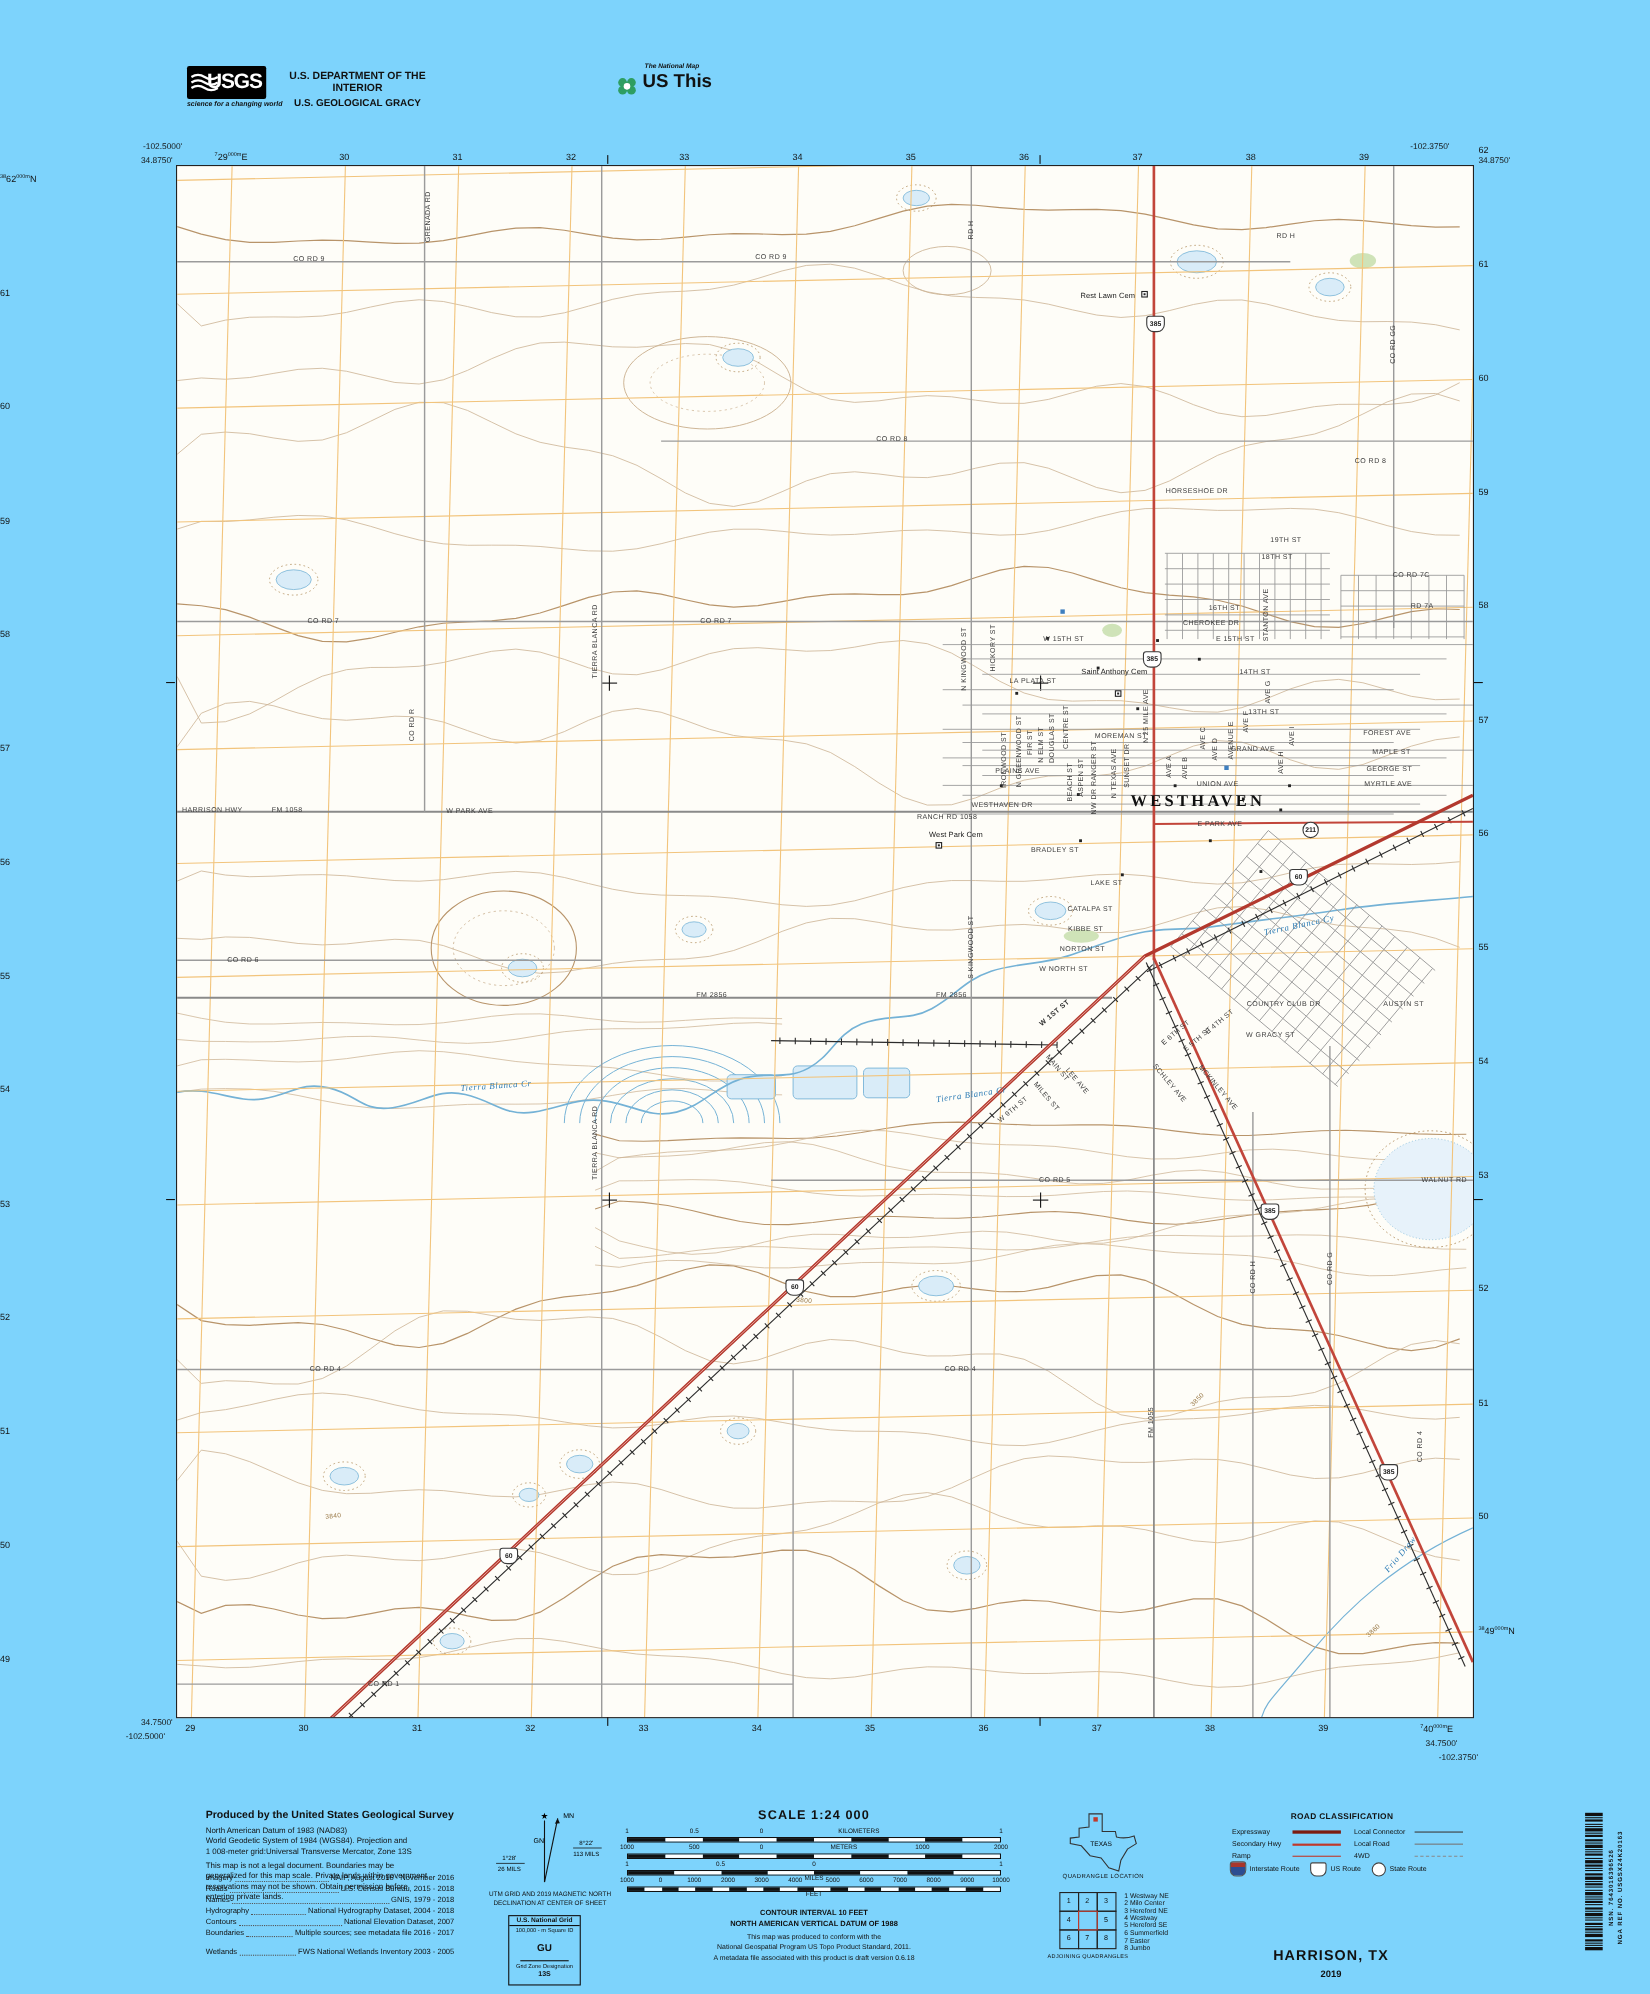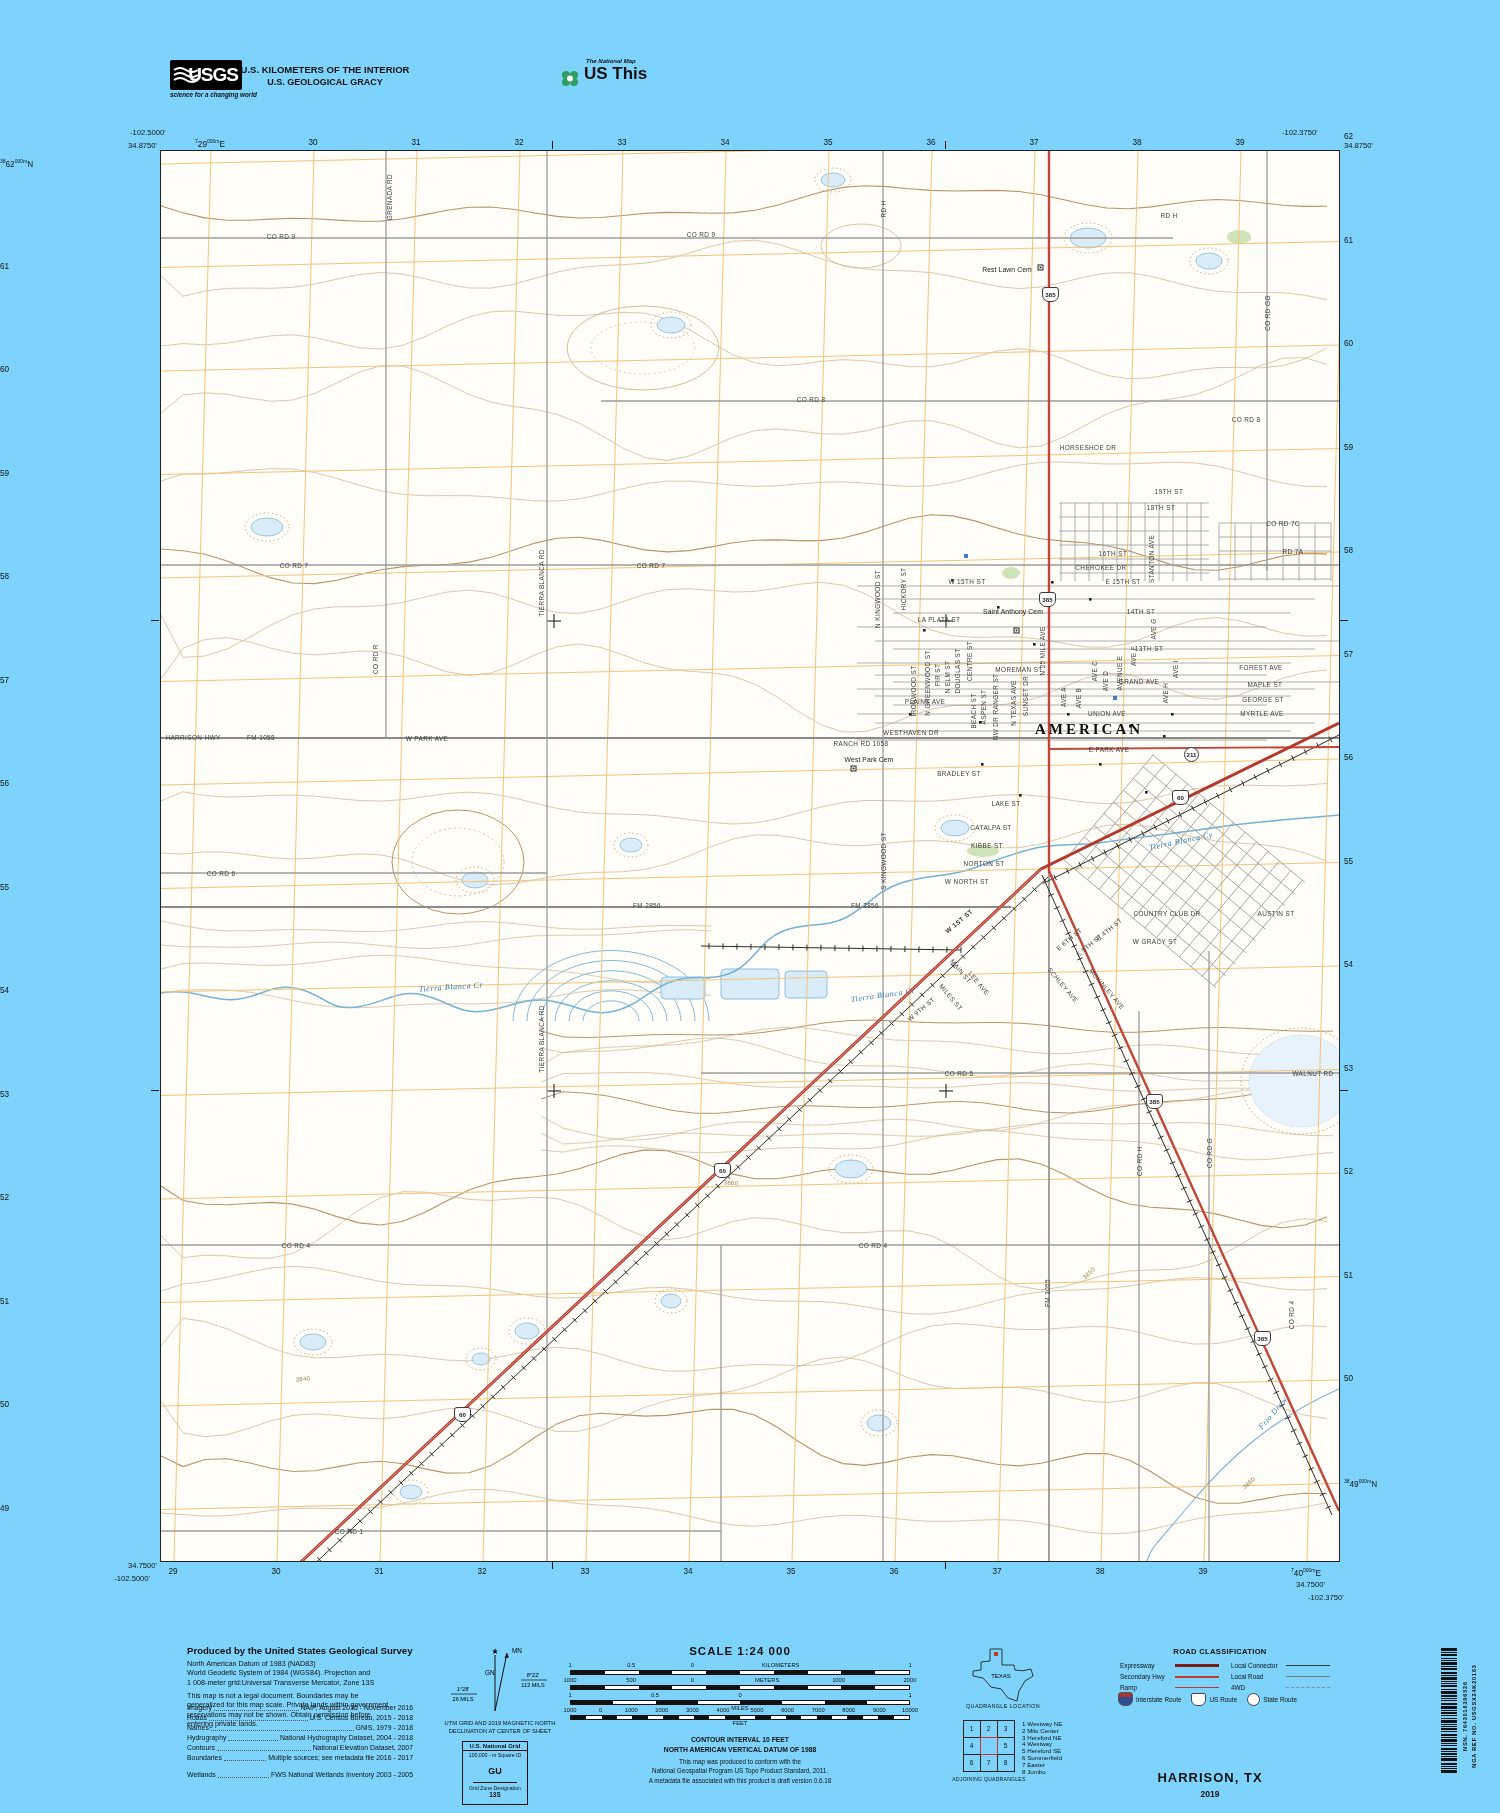--- a/index.html
+++ b/index.html
@@ -95,21 +95,21 @@
 <div id="sheet">
 
   <div class="abs" id="usgs-box">
     <svg id="usgs-wave" viewBox="0 0 26 20">
       <path d="M1 5 Q7 1 13 5 T25 5 M1 10 Q7 6 13 10 T25 10 M1 15 Q7 11 13 15 T25 15" stroke="#fff" stroke-width="2" fill="none"></path>
     </svg>
     <span>USGS</span>
   </div>
   <div class="abs" id="usgs-tag">science for a changing world</div>
   <div class="abs" id="dept">
-    <div class="d1">U.S. KILOMETERS OF THE INTERIOR</div>
+    <div class="d1">U.S. DEPARTMENT OF THE INTERIOR</div>
     <div class="d2">U.S. GEOLOGICAL GRACY</div>
   </div>
   <div class="abs" id="ustopo">
     <svg id="ustopo-ico" viewBox="0 0 24 24">
       <circle cx="8" cy="9" r="4" fill="#2e9e62"></circle>
         <circle cx="16" cy="9" r="4" fill="#2e9e62"></circle>
       <circle cx="8" cy="16" r="4" fill="#2e9e62"></circle>
         <circle cx="16" cy="16" r="4" fill="#2e9e62"></circle>
       <circle cx="12" cy="12.5" r="3" fill="#fff"></circle>
     </svg>
@@ -611,21 +611,21 @@
         <div class="lb" style="left: 944px; top: 530px; transform: translate(-50%, -50%) rotate(-90deg);">AVE D</div>
         <div class="lb" style="left: 958px; top: 522px; transform: translate(-50%, -50%) rotate(-90deg);">AVENUE E</div>
         <div class="lb" style="left: 972px; top: 505px; transform: translate(-50%, -50%) rotate(-90deg);">AVE F</div>
         <div class="lb" style="left: 992px; top: 478px; transform: translate(-50%, -50%) rotate(-90deg);">AVE G</div>
         <div class="lb" style="left: 1004px; top: 542px; transform: translate(-50%, -50%) rotate(-90deg);">AVE H</div>
         <div class="lb" style="left: 1014px; top: 518px; transform: translate(-50%, -50%) rotate(-90deg);">AVE I</div>
         <div class="lb" style="left: 764px; top: 550px; transform: translate(-50%, -50%);">PLAINS AVE</div>
         <div class="lb" style="left: 902px; top: 546px; transform: translate(-50%, -50%) rotate(-90deg);">AVE A</div>
         <div class="lb" style="left: 917px; top: 547px; transform: translate(-50%, -50%) rotate(-90deg);">AVE B</div>
         <div class="lb" style="left: 946px; top: 562px; transform: translate(-50%, -50%);">UNION AVE</div>
-        <div class="lb big" style="left: 928px; top: 578px; transform: translate(-50%, -50%);">AMERICAN</div>
+        <div class="lb big" style="left: 928px; top: 578px; transform: translate(-50%, -50%);">WESTHAVEN</div>
         <div class="lb" style="left: 750px; top: 581px; transform: translate(-50%, -50%);">WESTHAVEN DR</div>
         <div class="lb" style="left: 948px; top: 598px; transform: translate(-50%, -50%);">E PARK AVE</div>
         <div class="lb" style="left: 700px; top: 592px; transform: translate(-50%, -50%);">RANCH RD 1058</div>
         <div class="lb place" style="left: 708px; top: 608px; transform: translate(-50%, -50%);">West Park Cem</div>
         <div class="lb" style="left: 32px; top: 586px; transform: translate(-50%, -50%);">HARRISON HWY</div>
         <div class="lb" style="left: 100px; top: 586px; transform: translate(-50%, -50%);">FM 1058</div>
         <div class="lb" style="left: 266px; top: 587px; transform: translate(-50%, -50%);">W PARK AVE</div>
         <div class="lb" style="left: 214px; top: 508px; transform: translate(-50%, -50%) rotate(-90deg);">CO RD R</div>
         <div class="lb" style="left: 380px; top: 432px; transform: translate(-50%, -50%) rotate(-90deg);">TIERRA BLANCA RD</div>
         <div class="lb" style="left: 380px; top: 888px; transform: translate(-50%, -50%) rotate(-90deg);">TIERRA BLANCA RD</div>

